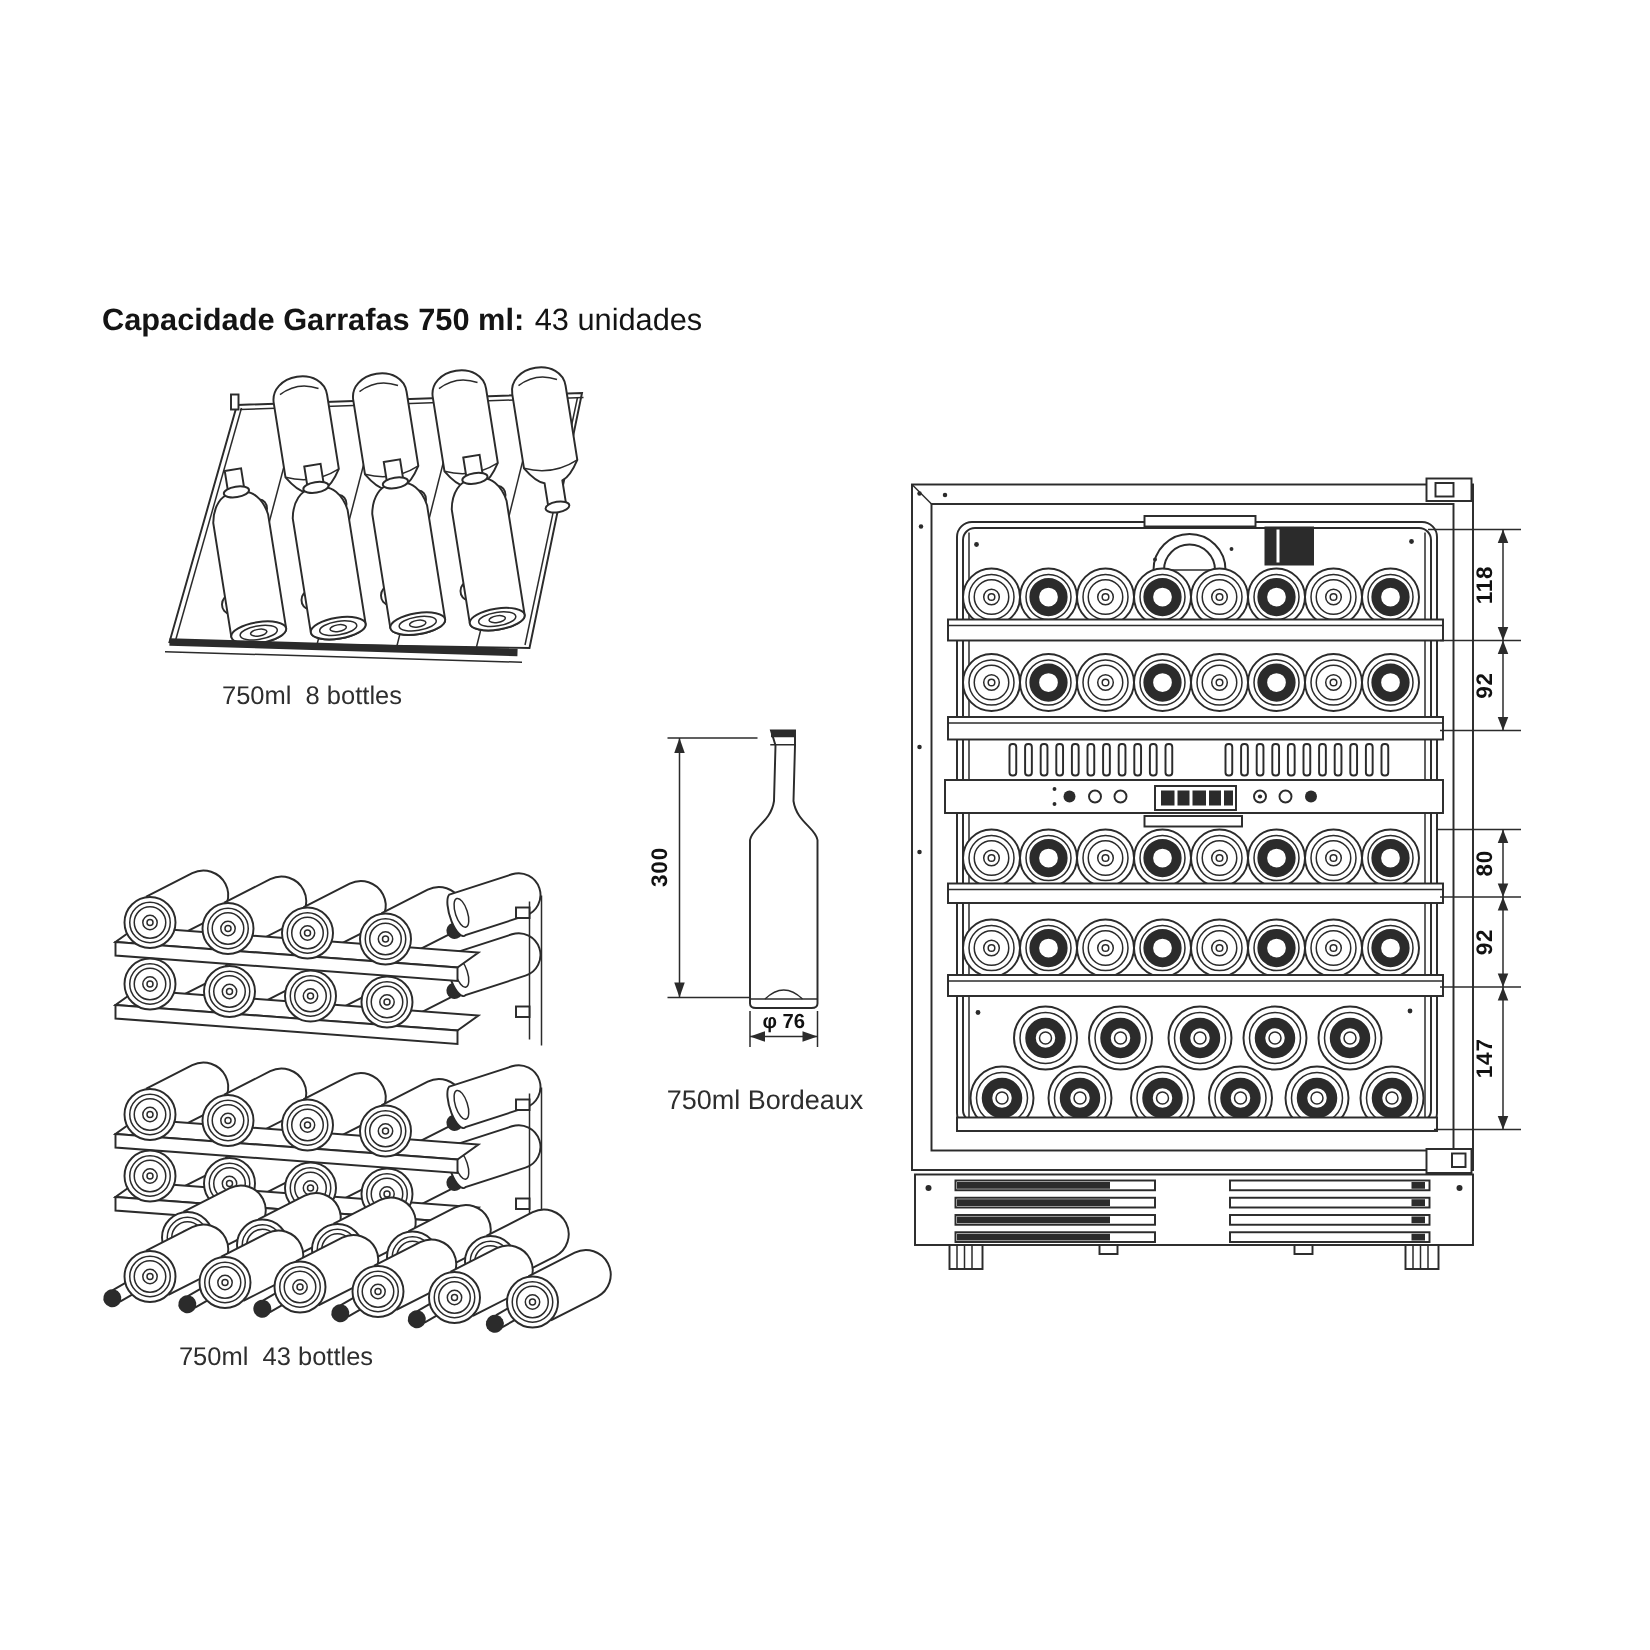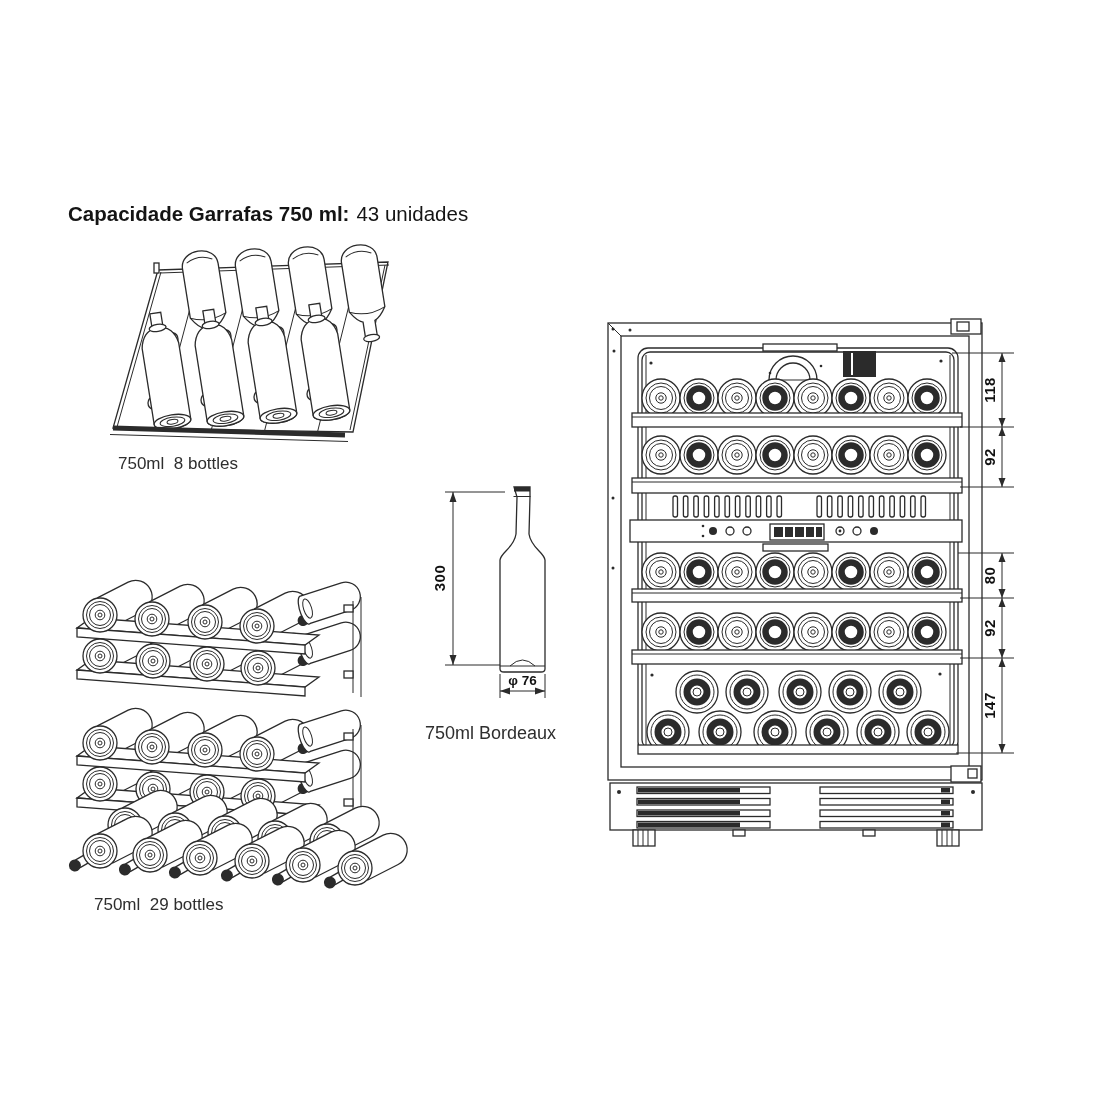--- a/index.html
+++ b/index.html
@@ -3,21 +3,21 @@
 <meta charset="utf-8">
 <style>
   html,body{margin:0;padding:0;background:#fff;}
   .page{position:relative;width:1100px;height:1100px;background:#ffffff;
         font-family:"Liberation Sans", sans-serif;overflow:hidden;}
   .title{position:absolute;left:68px;top:161px;font-size:22px;color:#4a7ebb;
          white-space:pre;letter-spacing:.2px;}
   .subtitle{position:absolute;left:68px;top:202px;font-size:20.5px;color:#141414;white-space:pre;}
   .cap-label{font-weight:bold;}
   .cap-value{font-weight:normal;margin-left:7px;}
-  .caption{position:absolute;font-size:17px;color:#2e2e2e;text-align:left;white-space:pre;}
+  .caption{position:absolute;font-size:17px;color:#2e2e2e;text-align:center;white-space:pre;}
   svg{position:absolute;overflow:visible;}
   .ln{fill:none;stroke:#2b2b2b;stroke-width:1.3;}
   .thin{fill:none;stroke:#2b2b2b;stroke-width:1;}
   .cw{fill:#ffffff;stroke:#2b2b2b;stroke-width:1.3;}
   .dk{fill:#2b2b2b;stroke:none;}
   .ring{fill:none;stroke:#2b2b2b;stroke-width:6.5;}
   .ring2{fill:none;stroke:#2b2b2b;stroke-width:7;}
   .rail{fill:none;stroke:#2b2b2b;stroke-width:5;}
   .dim{fill:none;stroke:#2b2b2b;stroke-width:1;}
   text.dimtxt{font-family:"Liberation Sans",sans-serif;font-size:15px;font-weight:600;
@@ -158,21 +158,21 @@
     <use href="#nk" transform="translate(192,308) rotate(-30)"></use>
     <use href="#nk" transform="translate(243,312) rotate(-30)"></use>
     <use href="#nk" transform="translate(295,315) rotate(-30)"></use>
     <use href="#fc" transform="translate(40,298)"></use>
     <use href="#fc" transform="translate(90,302)"></use>
     <use href="#fc" transform="translate(140,305)"></use>
     <use href="#fc" transform="translate(192,308)"></use>
     <use href="#fc" transform="translate(243,312)"></use>
     <use href="#fc" transform="translate(295,315)"></use>
   </svg>
-  <div class="caption" style="left:94px;top:895px;width:180px;">750ml  29 bottles</div>
+  <div class="caption" style="left:94px;top:895px;width:180px;">750ml  43 bottles</div>
 
   <svg style="left:425px;top:470px" width="170" height="290" viewBox="0 0 170 290">
     <line class="dim" x1="20" y1="22" x2="80" y2="22"></line>
     <line class="dim" x1="20" y1="195" x2="105" y2="195"></line>
     <line class="dim" x1="28" y1="22" x2="28" y2="195"></line>
     <polygon class="dk" points="24.5,32 31.5,32 28,22"></polygon>
     <polygon class="dk" points="24.5,185 31.5,185 28,195"></polygon>
     <text class="dimtxt" transform="translate(16,108) rotate(-90)" text-anchor="middle" dominant-baseline="middle">300</text>
     <path class="cw" d="M89,17 L105,17 L105,27 L104,64 C106,78 119,82 120,90 L120,199 Q120,202 116,202 L79,202 Q75,202 75,199 L75,90 C76,82 89,78 91,64 L92,27 Z"></path>
     <rect class="dk" x="89" y="17" width="16" height="4.5"></rect>

